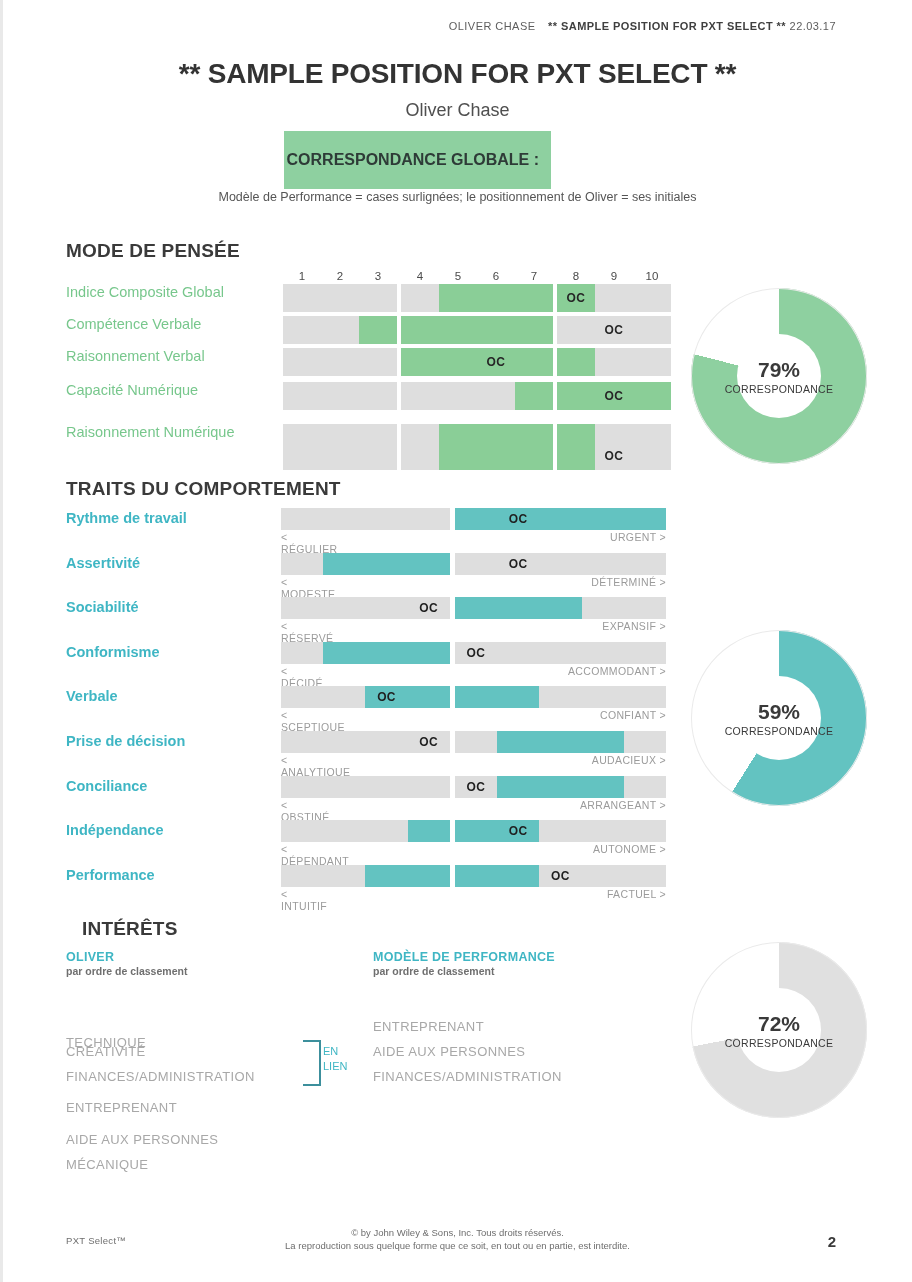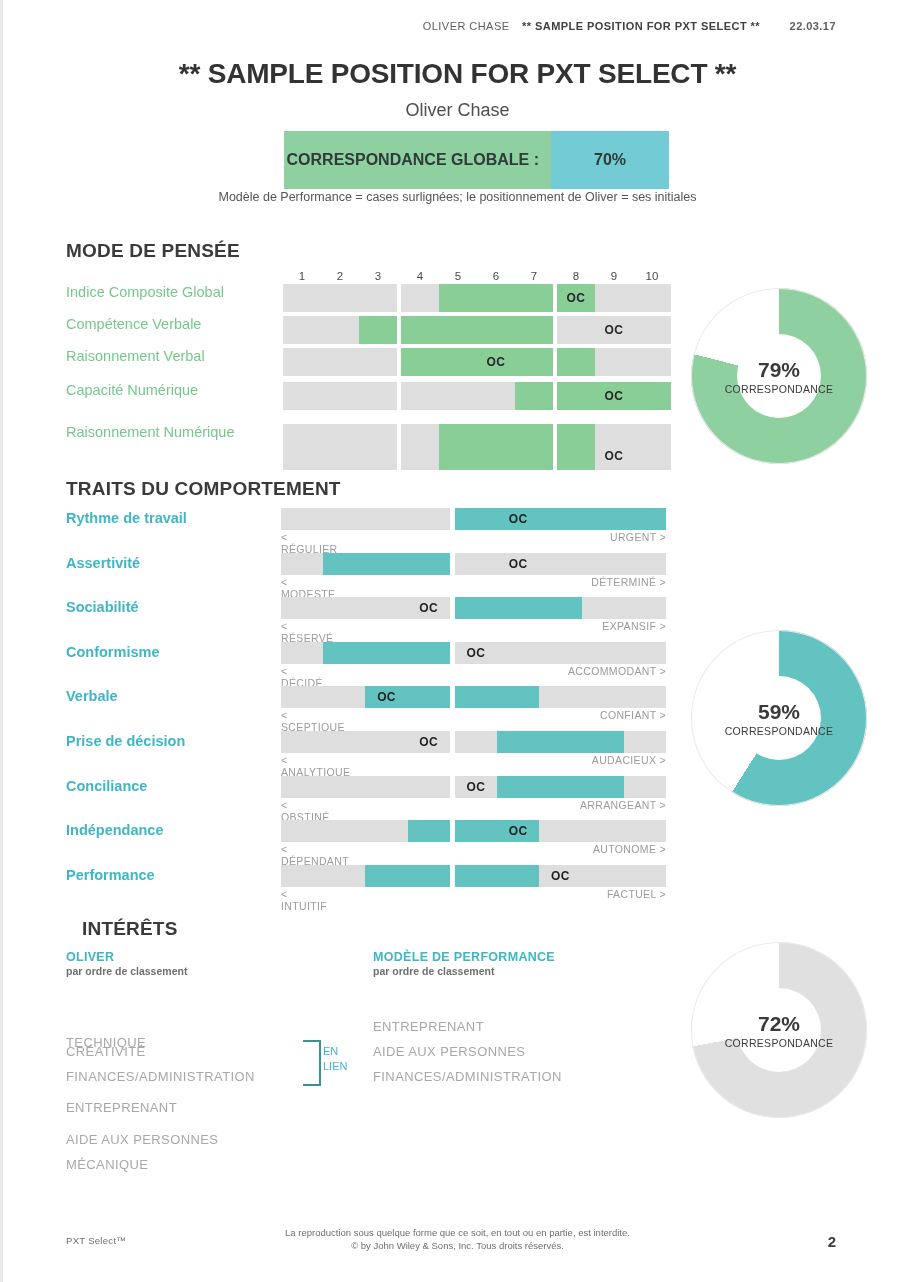--- a/index.html
+++ b/index.html
@@ -18,21 +18,21 @@
   }
 
   
   .runhead{
     position:absolute;top:20px;right:76px;
     font-size:11px;letter-spacing:.45px;color:#5d5d5d;
     white-space:nowrap;
   }
   .runhead .rh-name{color:#5d5d5d;}
   .runhead .rh-title{font-weight:bold;color:#3f3f3f;margin-left:9px;}
-  .runhead .rh-date{margin-left:26px;color:#5d5d5d;font-weight:bold;}
+  .runhead .rh-date{margin-left:0;color:#5d5d5d;}
 
   
   .title{
     position:absolute;top:58px;left:0;right:0;
     text-align:center;
     font-size:28px;font-weight:bold;letter-spacing:-.2px;
     color:#333;
   }
   .subtitle{
     position:absolute;top:100px;left:0;right:0;
@@ -175,21 +175,20 @@
     <span class="rh-name">OLIVER CHASE</span>
     <span class="rh-title">** SAMPLE POSITION FOR PXT SELECT **</span>
     <span class="rh-date">22.03.17</span>
   </div>
 
   <div class="title">** SAMPLE POSITION FOR PXT SELECT **</div>
   <div class="subtitle">Oliver Chase</div>
 
   <div class="matchbox">
     <div class="mb-label">CORRESPONDANCE GLOBALE :</div>
-    <div class="mb-value">70%</div>
   </div>
   <div class="legendline">Modèle de Performance = cases surlignées; le positionnement de Oliver = ses initiales</div>
 
   <div class="sec-h" id="h-think">MODE DE PENSÉE</div>
   <div class="think-scale" id="think-scale">
       <span style="left: 19px;">1</span>
       <span style="left: 57px;">2</span>
       <span style="left: 95px;">3</span>
       <span style="left: 137px;">4</span>
       <span style="left: 175px;">5</span>
@@ -416,18 +415,18 @@
     <div class="ring" style="background: conic-gradient(rgb(224, 224, 224) 0deg, rgb(224, 224, 224) 259.2deg, rgb(255, 255, 255) 259.2deg, rgb(255, 255, 255) 360deg); box-shadow: rgb(234, 234, 234) 0px 0px 0px 1px inset;"></div>
     <div class="hole"></div>
     <div class="dlabel">
       <div class="dpct">72%</div>
       <div class="dcap">CORRESPONDANCE</div>
     </div>
   </div>
 
   <div class="foot-brand">PXT Select™</div>
   <div class="foot-copy">
+    <div>© by John Wiley &amp; Sons, Inc. Tous droits réservés.</div>
     <div>La reproduction sous quelque forme que ce soit, en tout ou en partie, est interdite.</div>
-    <div>© by John Wiley &amp; Sons, Inc. Tous droits réservés.</div>
   </div>
   <div class="foot-page">2</div>
 
 </div>
 
 </body></html>

